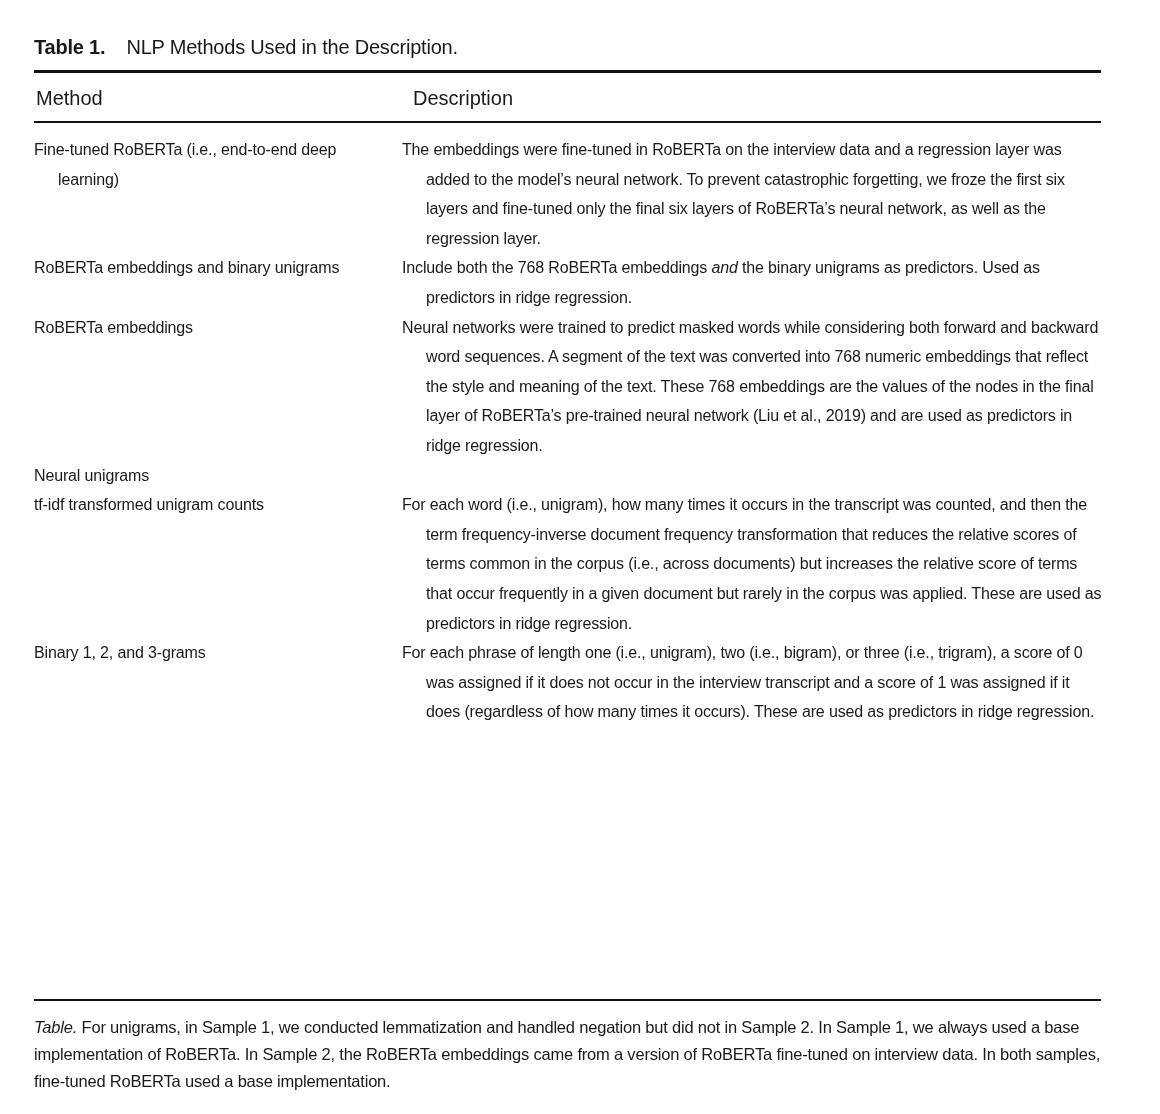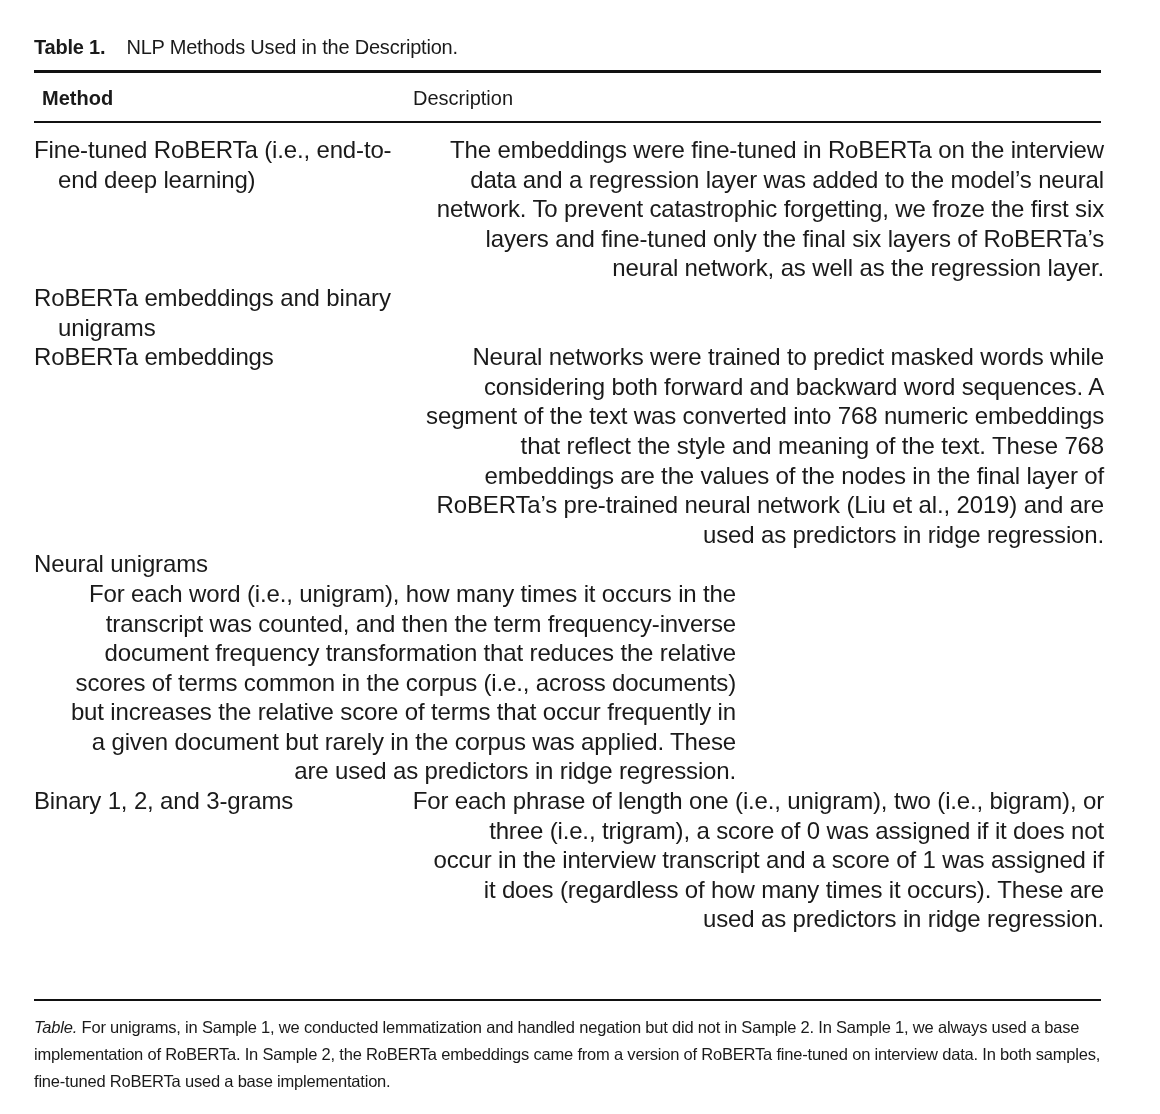--- a/index.html
+++ b/index.html
@@ -11,26 +11,26 @@
   .caption {
     position: absolute; left: 34px; top: 34px;
     font-size: 20px; line-height: 26px; letter-spacing: -0.2px;
   }
   .caption .lbl { font-weight: bold; margin-right: 21px; }
   .rule { position: absolute; left: 34px; width: 1067px; background: #111; }
   .rule.top { top: 70px; height: 3px; }
   .rule.mid { top: 121px; height: 2px; }
   .rule.bot { top: 999px; height: 2px; }
   .head { position: absolute; top: 84px; font-size: 20px; line-height: 28px; }
-  .head.m { left: 42px; font-weight: bold; }
+  .head.m { left: 36px; }
   .head.d { left: 413px; }
   .tbody { position: absolute; left: 34px; top: 135px; width: 1070px; }
-  .row { display: flex; font-size: 24px; line-height: 29.6px; letter-spacing: -0.15px; }
+  .row { display: flex; font-size: 16px; line-height: 29.6px; letter-spacing: -0.15px; }
   .cell-m { width: 368px; flex: none; padding-left: 24px; text-indent: -24px; box-sizing: border-box; padding-right: 8px; }
-  .cell-d { width: 702px; flex: none; padding-left: 24px; text-indent: -24px; box-sizing: border-box; text-align: right; }
+  .cell-d { width: 702px; flex: none; padding-left: 24px; text-indent: -24px; box-sizing: border-box; }
   .note {
     position: absolute; left: 34px; top: 1014px; width: 1080px;
     font-size: 16.5px; line-height: 27px; letter-spacing: -0.2px;
   }
   .note .lead { font-style: italic; }
 </style>
 </head>
 <body>
 
 <div class="caption">
@@ -42,29 +42,31 @@
 <div class="head d">Description</div>
 <div class="rule mid"></div>
 
 <div class="tbody">
   <div class="row">
     <div class="cell-m">Fine-tuned RoBERTa (i.e., end-to-end deep learning)</div>
     <div class="cell-d">The embeddings were fine-tuned in RoBERTa on the interview data and a regression layer was added to the model’s neural network. To prevent catastrophic forgetting, we froze the first six layers and fine-tuned only the final six layers of RoBERTa’s neural network, as well as the regression layer.</div>
   </div>
   <div class="row">
     <div class="cell-m">RoBERTa embeddings and binary unigrams</div>
+    <div class="cell-d"><span>Include both the 768 RoBERTa embeddings </span><em>and</em><span> the binary unigrams as predictors. Used as predictors in ridge regression.</span></div>
   </div>
   <div class="row">
     <div class="cell-m">RoBERTa embeddings</div>
     <div class="cell-d">Neural networks were trained to predict masked words while considering both forward and backward word sequences. A segment of the text was converted into 768 numeric embeddings that reflect the style and meaning of the text. These 768 embeddings are the values of the nodes in the final layer of RoBERTa’s pre-trained neural network (Liu et al., 2019) and are used as predictors in ridge regression.</div>
   </div>
   <div class="row">
     <div class="cell-m">Neural unigrams</div>
   </div>
   <div class="row">
+    <div class="cell-m">tf-idf transformed unigram counts</div>
     <div class="cell-d">For each word (i.e., unigram), how many times it occurs in the transcript was counted, and then the term frequency-inverse document frequency transformation that reduces the relative scores of terms common in the corpus (i.e., across documents) but increases the relative score of terms that occur frequently in a given document but rarely in the corpus was applied. These are used as predictors in ridge regression.</div>
   </div>
   <div class="row">
     <div class="cell-m">Binary 1, 2, and 3-grams</div>
     <div class="cell-d">For each phrase of length one (i.e., unigram), two (i.e., bigram), or three (i.e., trigram), a score of 0 was assigned if it does not occur in the interview transcript and a score of 1 was assigned if it does (regardless of how many times it occurs). These are used as predictors in ridge regression.</div>
   </div>
 </div>
 
 <div class="rule bot"></div>
 

